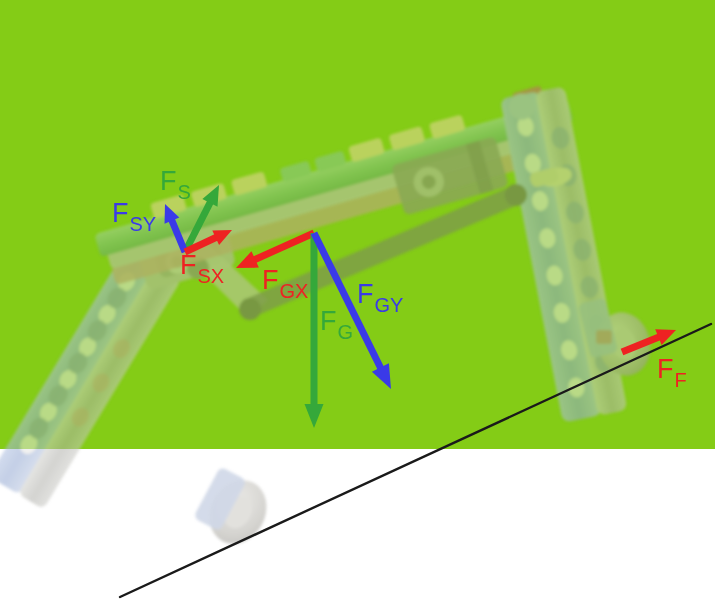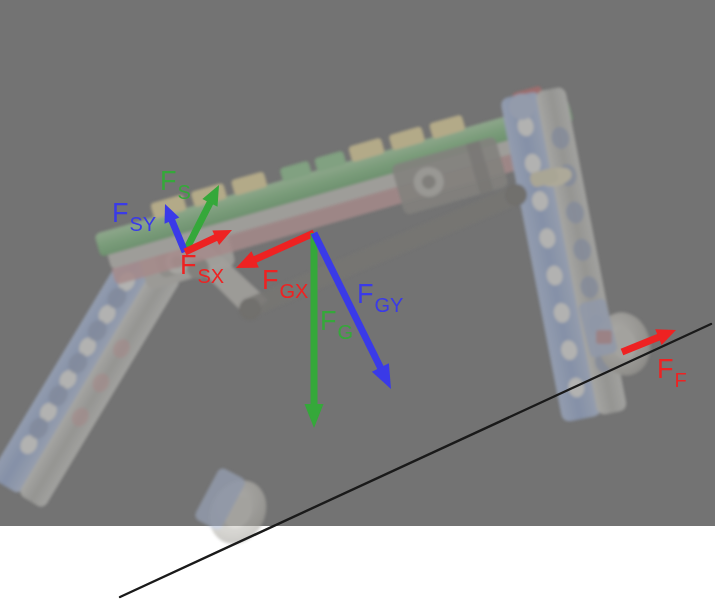--- a/index.html
+++ b/index.html
@@ -1,18 +1,18 @@
 <!DOCTYPE html>
 <html><head>
 <meta charset="utf-8">
 <style>
   html,body{margin:0;padding:0;background:#ffffff;}
   body{width:715px;height:599px;overflow:hidden;
        font-family:"Liberation Sans",sans-serif;}
-  #stage{position:relative;width:715px;height:526px;background:#737373;}
+  #stage{position:relative;width:715px;height:449px;background:#84cc16;}
   #stage svg{position:absolute;left:0;top:0;}
   .vlabel{font-family:"Liberation Sans",sans-serif;font-weight:400;}
   .vmain{font-size:27px;}
   .vsub{font-size:20px;}
 </style>
 </head>
 <body>
 
 <div id="stage">
 

